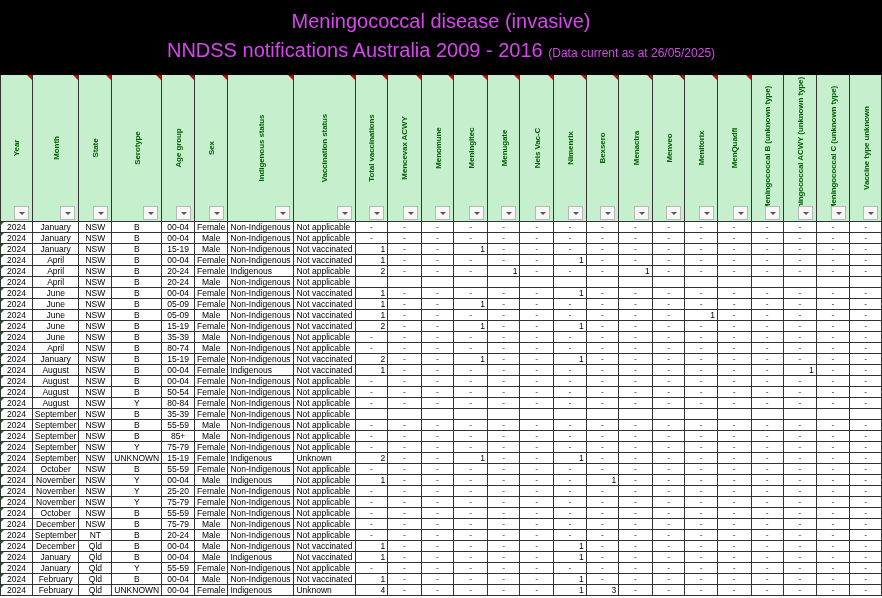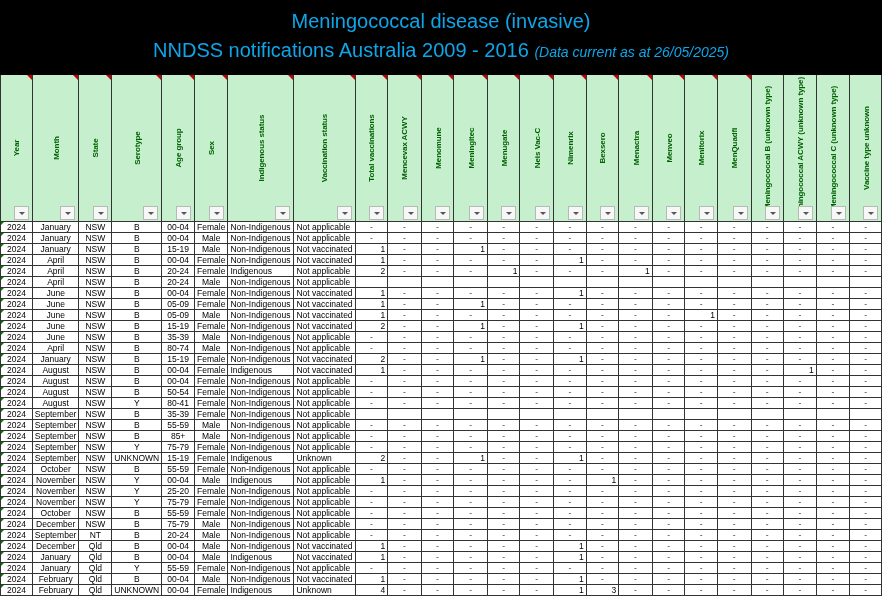--- a/index.html
+++ b/index.html
@@ -1,31 +1,31 @@
 <!DOCTYPE html>
 <html><head>
   <meta charset="utf-8">
   <style>
     * { box-sizing: border-box; margin: 0; padding: 0; }
     html, body { width: 882px; height: 598px; overflow: hidden; background: #ffffff; }
     body { font-family: "Liberation Sans", sans-serif; position: relative; }
 
     .title-band {
       position: absolute; left: 0; top: 0; width: 882px; height: 73px;
-      background: #000000; color: #0ea5e9; text-align: center;
+      background: #000000; color: #d946ef; text-align: center;
     }
     .title-line1 {
       position: absolute; left: 0; right: 0; top: 9px;
       font-size: 20px; line-height: 24px;
     }
     .title-line2 {
       position: absolute; left: 0; right: 0; top: 38px;
       font-size: 20px; line-height: 24px;
     }
-    .title-line2 .note { font-size: 14px; vertical-align: baseline; font-style: italic; }
+    .title-line2 .note { font-size: 12px; vertical-align: baseline; }
 
     .sheet {
       position: absolute; left: 0; top: 73px;
       border-collapse: collapse; table-layout: fixed;
       font-family: "Liberation Sans", sans-serif;
     }
     .sheet th {
       background: #c6efce; height: 147px; position: relative;
       border-left: 1px solid #333; border-right: 1px solid #333;
       border-top: 2px solid #000; padding: 0; vertical-align: middle;
@@ -636,21 +636,21 @@
         <td class="dash">-</td>
         <td class="dash">-</td>
         <td class="dash">-</td>
         <td class="dash">-</td>
       </tr>
       <tr>
         <td class="c first">2024</td>
         <td class="c">August</td>
         <td class="c">NSW</td>
         <td class="c">Y</td>
-        <td class="c">80-41</td>
+        <td class="c">80-84</td>
         <td class="c">Female</td>
         <td class="l">Non-Indigenous</td>
         <td class="l">Not applicable</td>
         <td class="dash">-</td>
         <td class="dash">-</td>
         <td class="dash">-</td>
         <td class="dash">-</td>
         <td class="dash">-</td>
         <td class="dash">-</td>
         <td class="dash">-</td>

